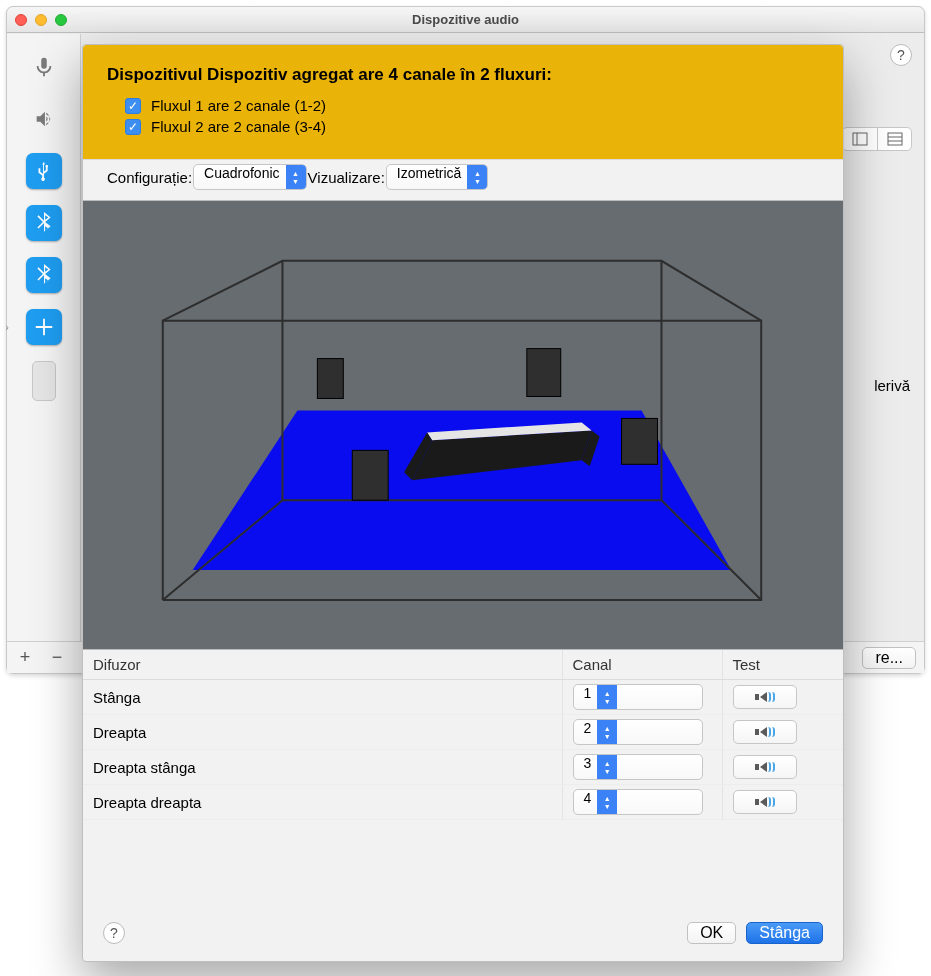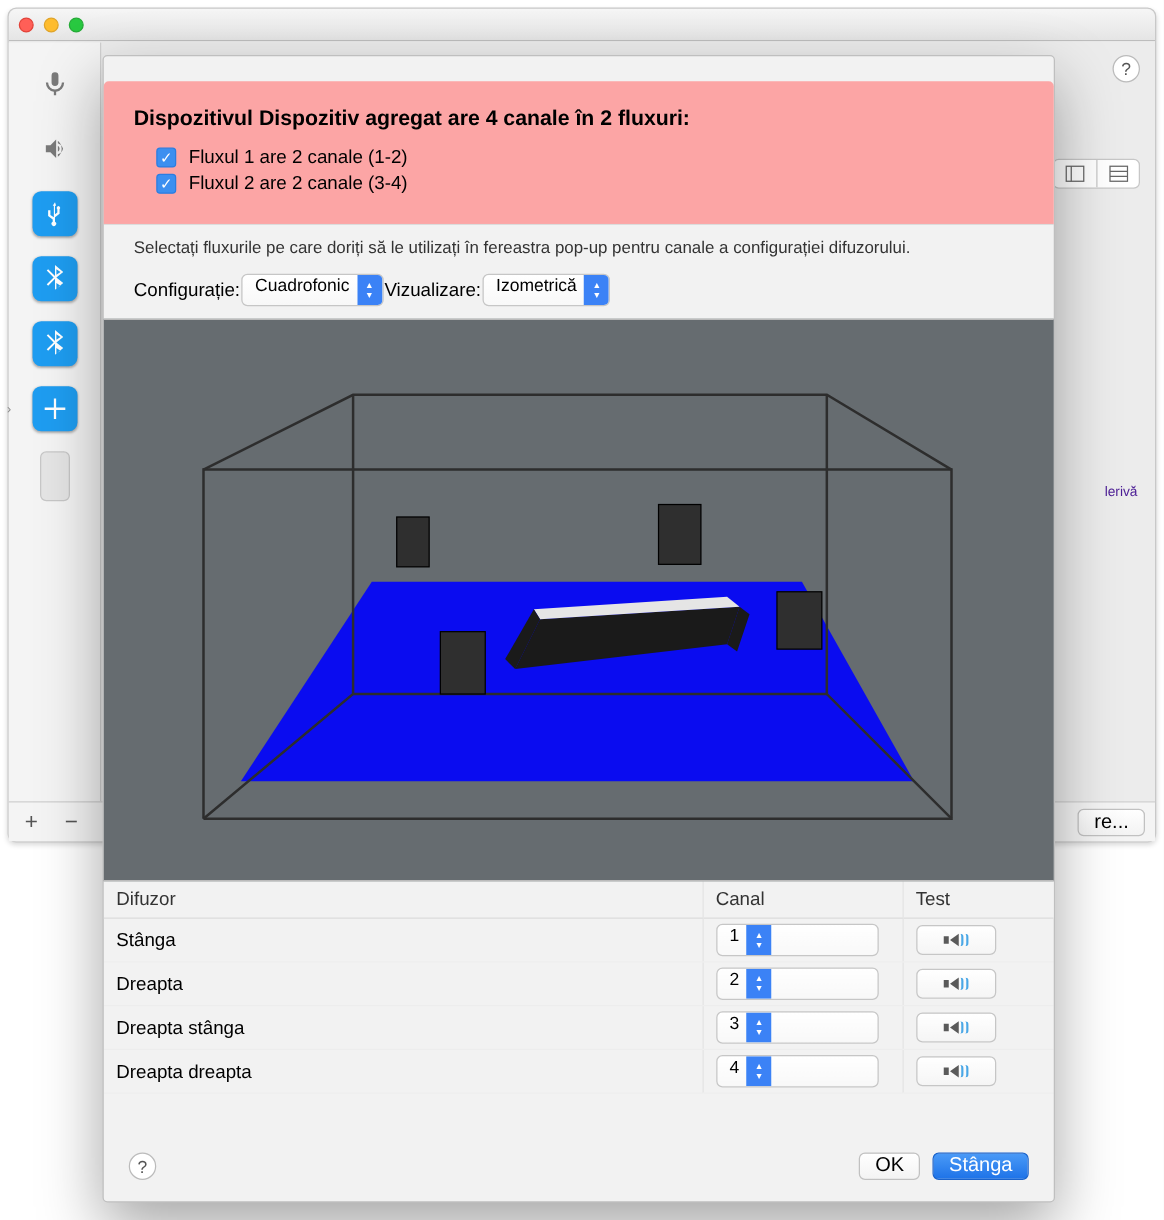--- a/index.html
+++ b/index.html
@@ -36,21 +36,21 @@
   .sb-icon svg { width: 22px; height: 22px; }
   .sb-row { position: relative; display:flex; align-items:center; }
   .expand-arrow { position:absolute; left:-20px; width:10px; color:#8a8a8a; font-size:10px; }
 
   .toolbar-right { position:absolute; top:27px; right:0; height:60px; width:180px; display:flex; align-items:flex-start; justify-content:flex-end; padding:10px 12px; gap:8px;}
   .seg { display:flex; border:1px solid #c7c7c7; border-radius:5px; overflow:hidden; background:#fff;}
   .seg .btn { width:34px; height:22px; display:flex; align-items:center; justify-content:center; }
   .seg .btn + .btn { border-left:1px solid #c7c7c7; }
   .help-btn { width:22px; height:22px; border-radius:50%; border:1px solid #bbb; background:#fff; display:flex; align-items:center; justify-content:center; font-size:14px; color:#555; }
 
-  .body-right-text { position:absolute; right:14px; top:381px; color:#4c1d95; font-size:11px; }
+  .body-right-text { position:absolute; right:14px; top:370px; color:#000000; font-size:15px; }
 
   .footer {
     position: absolute; left:0; right:0; bottom:0; height:32px; border-top:1px solid #d0d0d0;
     display:flex; align-items:center; padding:0 8px; gap:12px; background:#f4f4f4;
   }
   .footer .glyph { width:20px; text-align:center; font-size:18px; color:#555; }
   .footer .gear { margin-left:4px; }
   .footer .spacer { flex:1; }
   .pill-btn { height:22px; padding:0 12px; border:1px solid #c1c1c1; border-radius:5px; background:linear-gradient(#fff,#f3f3f3); font-size:16px; display:flex; align-items:center; }
 
@@ -58,21 +58,21 @@
   .sheet {
     position:absolute; left:82px; top:44px; width:762px; height:918px;
     background:#f2f2f2; border:1px solid #bfbfbf; border-radius:4px;
     box-shadow: 0 20px 50px rgba(0,0,0,.35);
     display:flex; flex-direction:column;
   }
   .sheet .pad { padding: 20px 24px 8px; }
   .sheet h1 { font-size:17px; font-weight:700; margin-bottom:12px; }
   .check-row { display:flex; align-items:center; gap:10px; margin:4px 0 4px 18px; font-size:15px; }
   .chk { width:16px; height:16px; border-radius:3px; border:1px solid #2b7de1; background:#3c8ff0; display:flex; align-items:center; justify-content:center; color:#fff; font-size:12px; }
-  .white-block { background:#fca5a5; border-bottom:1px solid #dcdcdc; padding-bottom:12px; border-top-left-radius:4px; border-top-right-radius:4px;margin-top:20px;}
+  .white-block { background:#eab308; border-bottom:1px solid #dcdcdc; padding-bottom:12px; border-top-left-radius:4px; border-top-right-radius:4px;}
   .hint { padding: 10px 24px; font-size:13.5px; color:#333; }
   .cfg-row { display:flex; align-items:center; gap:1px; padding: 4px 24px 10px; font-size:15px; }
   .cfg-row label { font-weight:400; }
   .popup { height:26px; border:1px solid #c6c6c6; border-radius:5px; background:linear-gradient(#fff,#f8f8f8); display:flex; align-items:flex-start; padding:0 0 0 10px; overflow:hidden; }
   .popup .val { padding-right:6px; font-size:14px; }
   .popup .arrows { width:20px; height:100%; background:#3b82f6; display:flex; flex-direction:column; align-items:center; justify-content:center; color:#fff; font-size:7px; line-height:7px; gap:1px; }
 
   .room {
     height: 450px; background:#666c70; position:relative; overflow:hidden; border-top:1px solid #bbb; border-bottom:1px solid #bbb;
   }
@@ -106,20 +106,21 @@
 </head>
 <body>
 
 <div class="window">
   <div class="titlebar">
     <div class="traffic">
       <div class="tl red"></div>
       <div class="tl yellow"></div>
       <div class="tl green"></div>
     </div>
+    <div class="window-title">Dispozitive audio</div>
     <div style="width:52px"></div>
   </div>
 
   <div class="toolbar-right">
     <div class="help-btn">?</div>
   </div>
   <div style="position:absolute; top:120px; right:12px;">
     <div class="seg">
       <div class="btn">
           <svg width="16" height="14">
@@ -197,21 +198,20 @@
         <span class="chk">✓</span>
         <span>Fluxul 1 are 2 canale (1-2)</span>
       </div>
       <div class="check-row">
         <span class="chk">✓</span>
         <span>Fluxul 2 are 2 canale (3-4)</span>
       </div>
     </div>
   </div>
 
-  <div class="hint">Selectați fluxurile pe care doriți să le utilizați în fereastra pop-up pentru canale a configurației difuzorului.</div>
 
   <div class="cfg-row">
     <label>Configurație:</label>
     <div class="popup">
       <span class="val">Cuadrofonic</span>
       <span class="arrows">
           <span>▲</span>
           <span>▼</span>
         </span>
     </div>

